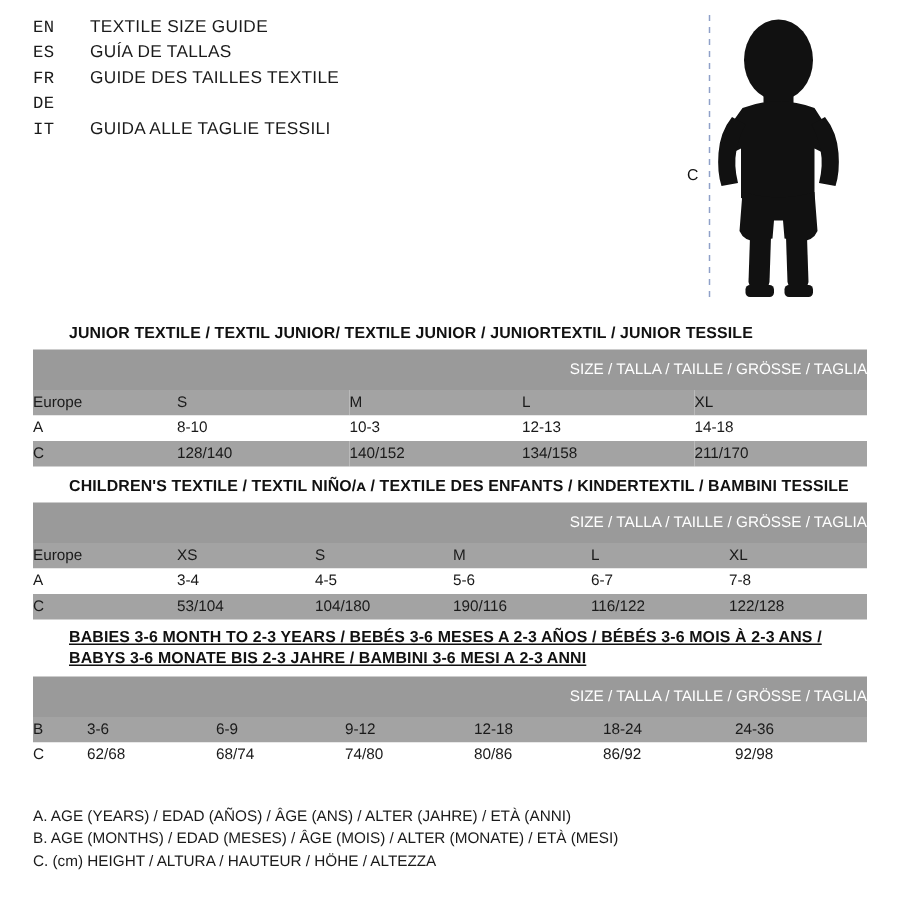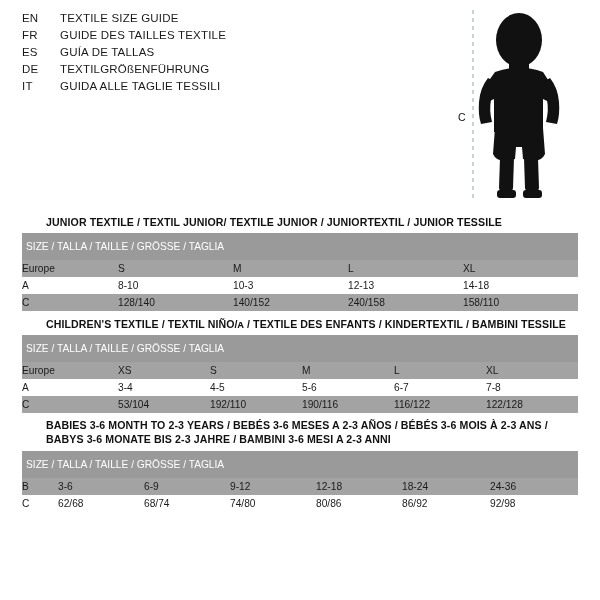--- a/index.html
+++ b/index.html
@@ -31,20 +31,21 @@
   .header-row {
     display: flex;
     align-items: baseline;
     height: 17px;
     font-size: 11.5px;
     letter-spacing: 0.2px;
   }
   .header-lang {
     width: 38px;
     flex: 0 0 38px;
+    font-family: Liberation Mono, monospace;
   }
   .header-text {
     flex: 1 1 auto;
     white-space: nowrap;
   }
 
   
   .figure-area {
     position: absolute;
     left: 440px;
@@ -65,40 +66,42 @@
   .section-title {
     font-size: 10.6px;
     font-weight: bold;
     letter-spacing: 0.1px;
     color: #111;
     white-space: nowrap;
     margin-left: 24px;
   }
   .section-title.two-line {
     line-height: 14px;
+    text-decoration: underline;
   }
   table.size-table {
     border-collapse: collapse;
     width: 556px;
     table-layout: fixed;
     margin-top: 5px;
   }
   table.size-table td {
     font-size: 10.2px;
     padding: 0;
     height: 17px;
     vertical-align: middle;
     color: #1a1a1a;
   }
   tr.head-row td {
     background: #9a9a9a;
     color: #ffffff;
     font-size: 10.2px;
     height: 27px;
     padding-left: 4px;
+    text-align: right;
   }
   tr.shade td {
     background: #a3a3a3;
   }
   tr.plain td {
     background: #ffffff;
   }
   td.c0 { padding-left: 4px; }
   td.cell { padding-left: 2px; }
 
@@ -123,30 +126,29 @@
 <body>
 
 <div class="page">
 
   <div class="header">
     <div class="header-row">
       <span class="header-lang">EN</span>
       <span class="header-text">TEXTILE SIZE GUIDE</span>
     </div>
     <div class="header-row">
+      <span class="header-lang">ES</span>
+      <span class="header-text">GUÍA DE TALLAS</span>
+    </div>
+    <div class="header-row">
       <span class="header-lang">FR</span>
       <span class="header-text">GUIDE DES TAILLES TEXTILE</span>
     </div>
     <div class="header-row">
-      <span class="header-lang">ES</span>
-      <span class="header-text">GUÍA DE TALLAS</span>
-    </div>
-    <div class="header-row">
       <span class="header-lang">DE</span>
-      <span class="header-text">TEXTILGRÖßENFÜHRUNG</span>
     </div>
     <div class="header-row">
       <span class="header-lang">IT</span>
       <span class="header-text">GUIDA ALLE TAGLIE TESSILI</span>
     </div>
   </div>
 
   <div class="figure-area">
     <svg width="150" height="195" viewBox="0 0 150 195">
 
@@ -201,22 +203,22 @@
           <td class="c0">A</td>
           <td class="cell">8-10</td>
           <td class="cell">10-3</td>
           <td class="cell">12-13</td>
           <td class="cell">14-18</td>
         </tr>
         <tr class="shade">
           <td class="c0">C</td>
           <td class="cell">128/140</td>
           <td class="cell">140/152</td>
-          <td class="cell">240/158</td>
-          <td class="cell">158/110</td>
+          <td class="cell">134/158</td>
+          <td class="cell">211/170</td>
         </tr>
       </tbody>
     </table>
   </div>
 
   <div class="section" style="top:318px;">
     <div class="section-title">CHILDREN'S TEXTILE / TEXTIL NIÑO/ᴀ / TEXTILE DES ENFANTS / KINDERTEXTIL / BAMBINI TESSILE</div>
     <table class="size-table">
       <colgroup>
         <col style="width:96px">
@@ -242,21 +244,21 @@
           <td class="c0">A</td>
           <td class="cell">3-4</td>
           <td class="cell">4-5</td>
           <td class="cell">5-6</td>
           <td class="cell">6-7</td>
           <td class="cell">7-8</td>
         </tr>
         <tr class="shade">
           <td class="c0">C</td>
           <td class="cell">53/104</td>
-          <td class="cell">192/110</td>
+          <td class="cell">104/180</td>
           <td class="cell">190/116</td>
           <td class="cell">116/122</td>
           <td class="cell">122/128</td>
         </tr>
       </tbody>
     </table>
   </div>
 
   <div class="section" style="top:418px;">
     <div class="section-title two-line">BABIES 3-6 MONTH TO 2-3 YEARS / BEBÉS 3-6 MESES A 2-3 AÑOS / BÉBÉS 3-6 MOIS À 2-3 ANS /</div>
@@ -290,14 +292,19 @@
           <td class="cell">68/74</td>
           <td class="cell">74/80</td>
           <td class="cell">80/86</td>
           <td class="cell">86/92</td>
           <td class="cell">92/98</td>
         </tr>
       </tbody>
     </table>
   </div>
 
+  <div class="footnotes" style="top:537px;">
+    <div>A. AGE (YEARS) / EDAD (AÑOS) / ÂGE (ANS) / ALTER (JAHRE) / ETÀ (ANNI)</div>
+    <div>B. AGE (MONTHS) / EDAD (MESES) / ÂGE (MOIS) / ALTER (MONATE) / ETÀ (MESI)</div>
+    <div>C. (cm) HEIGHT / ALTURA / HAUTEUR / HÖHE / ALTEZZA</div>
+  </div>
 
 </div>
 
 </body></html>

